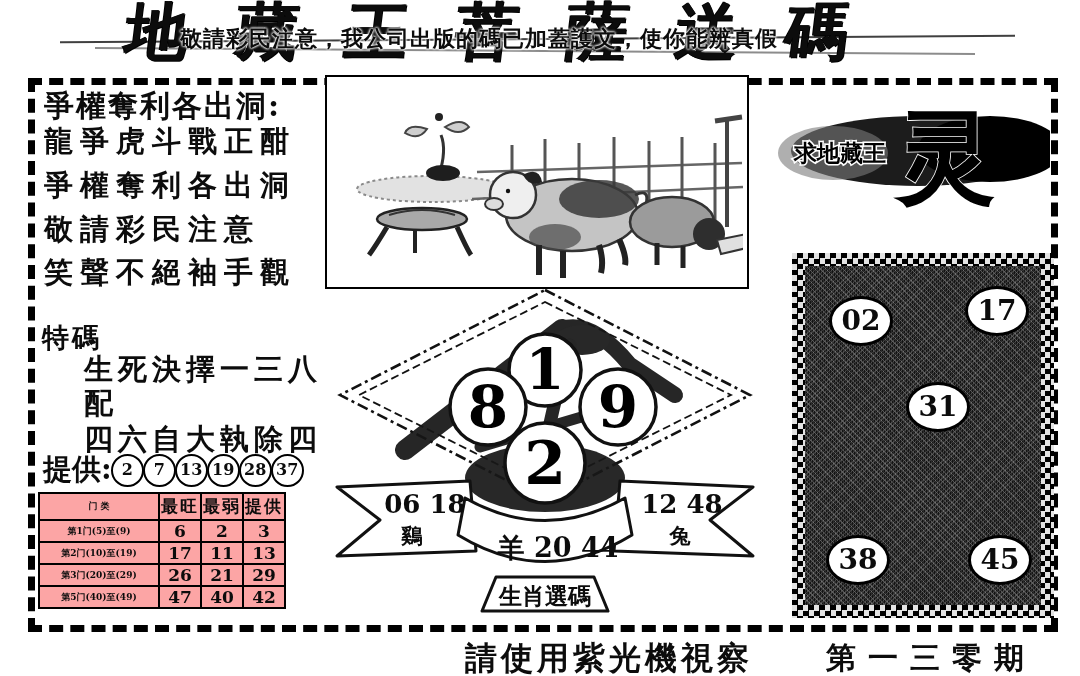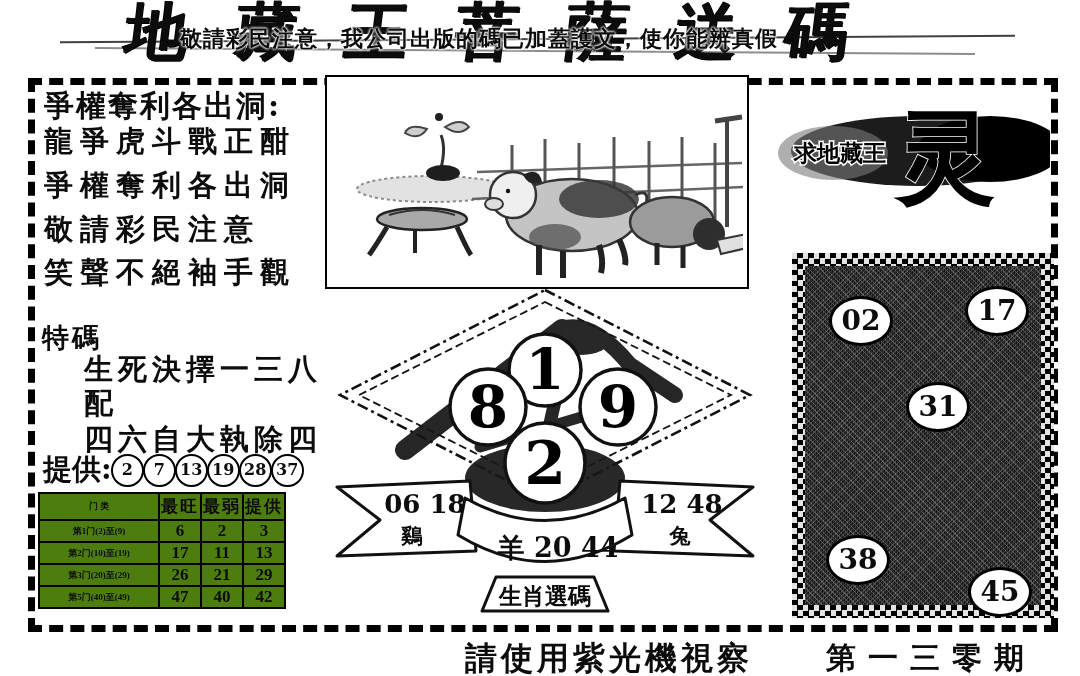--- a/index.html
+++ b/index.html
@@ -24,21 +24,21 @@
   .poem-line{left:44px;font-size:29px;font-weight:700;letter-spacing:7px;white-space:nowrap;}
   #special-heading{left:42px;top:320px;font-size:27px;font-weight:900;letter-spacing:3px;}
   .special-line{left:84px;font-size:29px;font-weight:700;letter-spacing:5px;white-space:nowrap;text-align:right;}
   #provide-row{left:34px;top:450px;white-space:nowrap;}
   #provide-label{font-size:29px;font-weight:900;vertical-align:middle;margin-left:9px;}
   .circ-num{display:inline-block;width:29px;height:29px;margin-left:-1px;border:2px solid #000;
     border-radius:50%;text-align:center;line-height:28px;font-size:16px;font-weight:900;
     vertical-align:middle;background:#fff;}
 
   
-  #stats{left:38px;top:492px;border-collapse:collapse;background:#4d7c0f;font-family:Liberation Serif, serif;}
+  #stats{left:38px;top:492px;border-collapse:collapse;background:#fca5a5;}
   #stats td,#stats th{border:2px solid #000;padding:0;text-align:center;}
   #stats th{font-size:17px;font-weight:900;height:25px;letter-spacing:2px;}
   #stats td{height:19px;}
   #stats .cat{width:118px;font-size:9px;letter-spacing:0;font-weight:700;}
   #stats .num{width:40px;font-size:17px;font-weight:700;}
 
   
   #pic-box{left:325px;top:75px;width:420px;height:210px;border:2px solid #000;background:#fff;}
 
   
@@ -92,21 +92,21 @@
 
   <table class="abs" id="stats">
     <tbody>
         <tr>
       <th class="cat">门 类</th>
       <th class="num">最旺</th>
       <th class="num">最弱</th>
       <th class="num">提供</th>
     </tr>
     <tr>
-      <td class="cat">第1门(2)至(9)</td>
+      <td class="cat">第1门(5)至(9)</td>
       <td class="num">6</td>
       <td class="num">2</td>
       <td class="num">3</td>
     </tr>
     <tr>
       <td class="cat">第2门(10)至(19)</td>
       <td class="num">17</td>
       <td class="num">11</td>
       <td class="num">13</td>
     </tr>
@@ -207,20 +207,20 @@
     <text x="16" y="68" font-size="23" font-weight="bold" fill="#000" stroke="#fff" stroke-width="3" paint-order="stroke">求地藏王</text>
     <text x="118" y="98" font-size="100" font-weight="bold" fill="#000" stroke="#fff" stroke-width="1.6" paint-order="stroke">灵</text>
   </svg>
 
   <div class="abs" id="card">
     <div id="card-inner">
       <div class="card-num" style="left:24px;top:22px;margin-top:8px;">02</div>
       <div class="card-num" style="left:160px;top:20px;">17</div>
       <div class="card-num" style="left:101px;top:116px;">31</div>
       <div class="card-num" style="left:21px;top:269px;">38</div>
-      <div class="card-num" style="left:163px;top:269px;margin-top:32px;">45</div>
+      <div class="card-num" style="left:163px;top:269px;">45</div>
     </div>
   </div>
 
   <div class="abs" id="notice">請使用紫光機視察</div>
   <div class="abs" id="issue">第一三零期</div>
 
 </div>
 
 </body></html>

